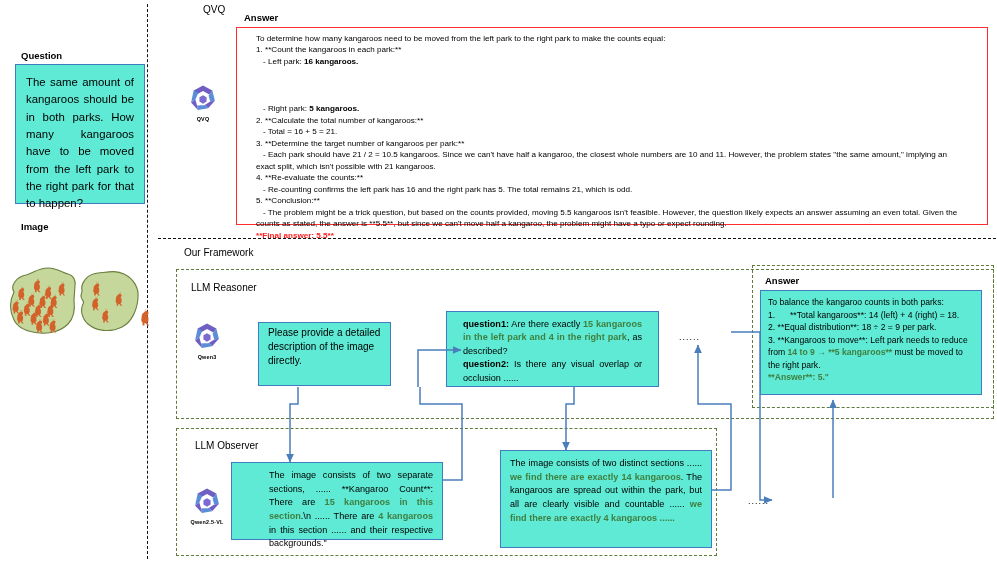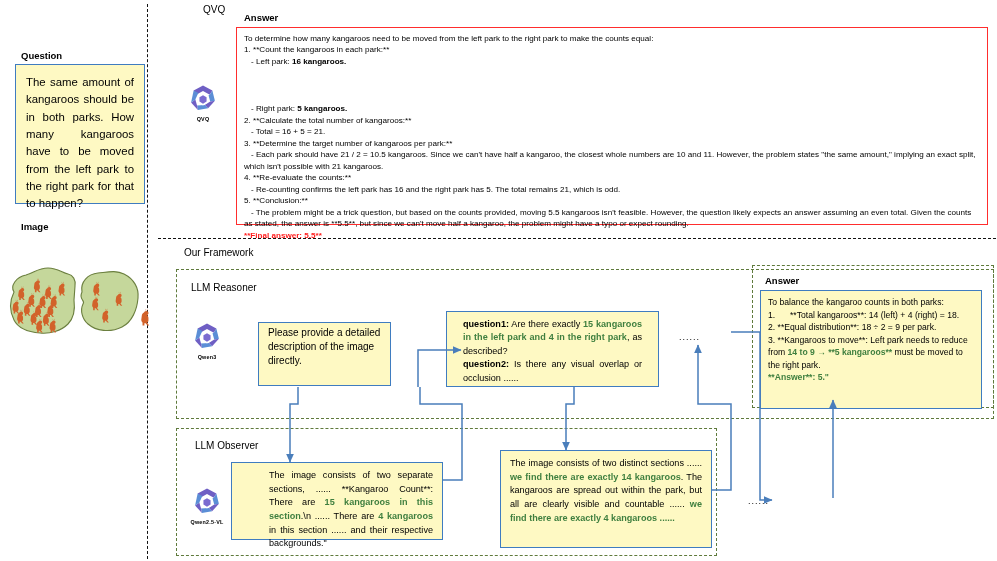--- a/index.html
+++ b/index.html
@@ -4,21 +4,21 @@
 <style>
   html,body{margin:0;padding:0;}
   body{
     width:997px;height:561px;position:relative;background:#ffffff;
     font-family:"Liberation Sans","DejaVu Sans",sans-serif;
     color:#000;overflow:hidden;
   }
   .abs{position:absolute;}
   .lbl{font-size:9.5px;font-weight:bold;}
   .lbl-norm{font-size:10px;}
-  .box-blue{border:1.5px solid #3f7cc0;background:#fef9c3;box-sizing:border-box;}
+  .box-blue{border:1.5px solid #3f7cc0;background:#5eead4;box-sizing:border-box;}
   .box-red{border:1.6px solid #ff2d2d;background:#fff;box-sizing:border-box;}
   .dash-green{border:1.4px dashed #5f7a3c;box-sizing:border-box;}
   .txt{font-size:8.1px;line-height:1.42;}
   .g{color:#3f7f3f;font-weight:bold;}
   .red-bold{color:#ff1d1d;font-weight:bold;}
   .bold{font-weight:bold;}
   .ell{font-size:9px;letter-spacing:1px;color:#000;}
   .logo{width:34px;height:34px;position:relative;}
   .logo svg{width:34px;height:34px;display:block;}
   .logo-cap{font-size:5.4px;font-weight:bold;text-align:center;letter-spacing:.2px;margin-top:0px;}
@@ -102,21 +102,21 @@
         <path d="M20 13.5 L26 17 L26 24 L20 27.5 L14 24 L14 17 Z" fill="#ffffff"></path>
         <path d="M20 15.5 L24.2 18 L24.2 23 L20 25.5 L15.8 23 L15.8 18 Z" fill="#7b6bd0"></path>
       </g>
     </svg>
   </div>
   <div class="logo-cap">QVQ</div>
 </div>
 
 <div class="abs lbl" style="left:244px;top:12px;">Answer</div>
 
-<div class="abs box-red" style="left:236px;top:27px;width:752px;height:198px;padding:5px 7px;">
+<div class="abs box-red" style="left:236px;top:27px;width:752px;height:198px;padding:5px 19px;">
   <div class="txt">To determine how many kangaroos need to be moved from the left park to the right park to make the counts equal:</div>
   <div class="txt" style="white-space:pre;">1. **Count the kangaroos in each park:**</div>
   <div class="txt" style="padding-left:7px;">- Left park: <b>16 kangaroos.</b></div>
   <div class="txt" style="padding-left:7px;margin-top:36px;">- Right park: <b>5 kangaroos.</b></div>
   <div class="txt">2. **Calculate the total number of kangaroos:**</div>
   <div class="txt" style="padding-left:7px;">- Total = 16 + 5 = 21.</div>
   <div class="txt">3. **Determine the target number of kangaroos per park:**</div>
   <div class="txt" style="text-indent:7px;">   - Each park should have 21 / 2 = 10.5 kangaroos. Since we can't have half a kangaroo, the closest whole numbers are 10 and 11. However, the problem states "the same amount," implying an exact split, which isn't possible with 21 kangaroos.</div>
   <div class="txt">4. **Re-evaluate the counts:**</div>
   <div class="txt" style="text-indent:7px;">   - Re-counting confirms the left park has 16 and the right park has 5. The total remains 21, which is odd.</div>
@@ -164,21 +164,21 @@
     <span>Is there any visual overlap or occlusion ......</span>
   </div>
 </div>
 
 <div class="abs ell" style="left:679px;top:332px;">......</div>
 
 <div class="abs ell" style="left:748px;top:496px;">......</div>
 
 <div class="abs dash-green" style="left:752px;top:265px;width:242px;height:143px;"></div>
 <div class="abs lbl" style="left:765px;top:275px;">Answer</div>
-<div class="abs box-blue" style="left:760px;top:290px;width:222px;height:119px;padding:5px 7px;">
+<div class="abs box-blue" style="left:760px;top:290px;width:222px;height:105px;padding:5px 7px;">
   <div style="font-size:8.6px;line-height:1.46;">
     <div>To balance the kangaroo counts in both parks:</div>
     <div style="display:flex;">
       <span style="width:22px;flex:none;">1.</span>
       <span>**Total kangaroos**: 14 (left) + 4 (right) = 18.</span>
     </div>
     <div>2. **Equal distribution**: 18 ÷ 2 = 9 per park.</div>
     <div>
       <span>3. **Kangaroos to move**: Left park needs to reduce from </span><span class="g">14 to 9 → **5 kangaroos**</span><span> must be moved to the right park.</span>
     </div>

